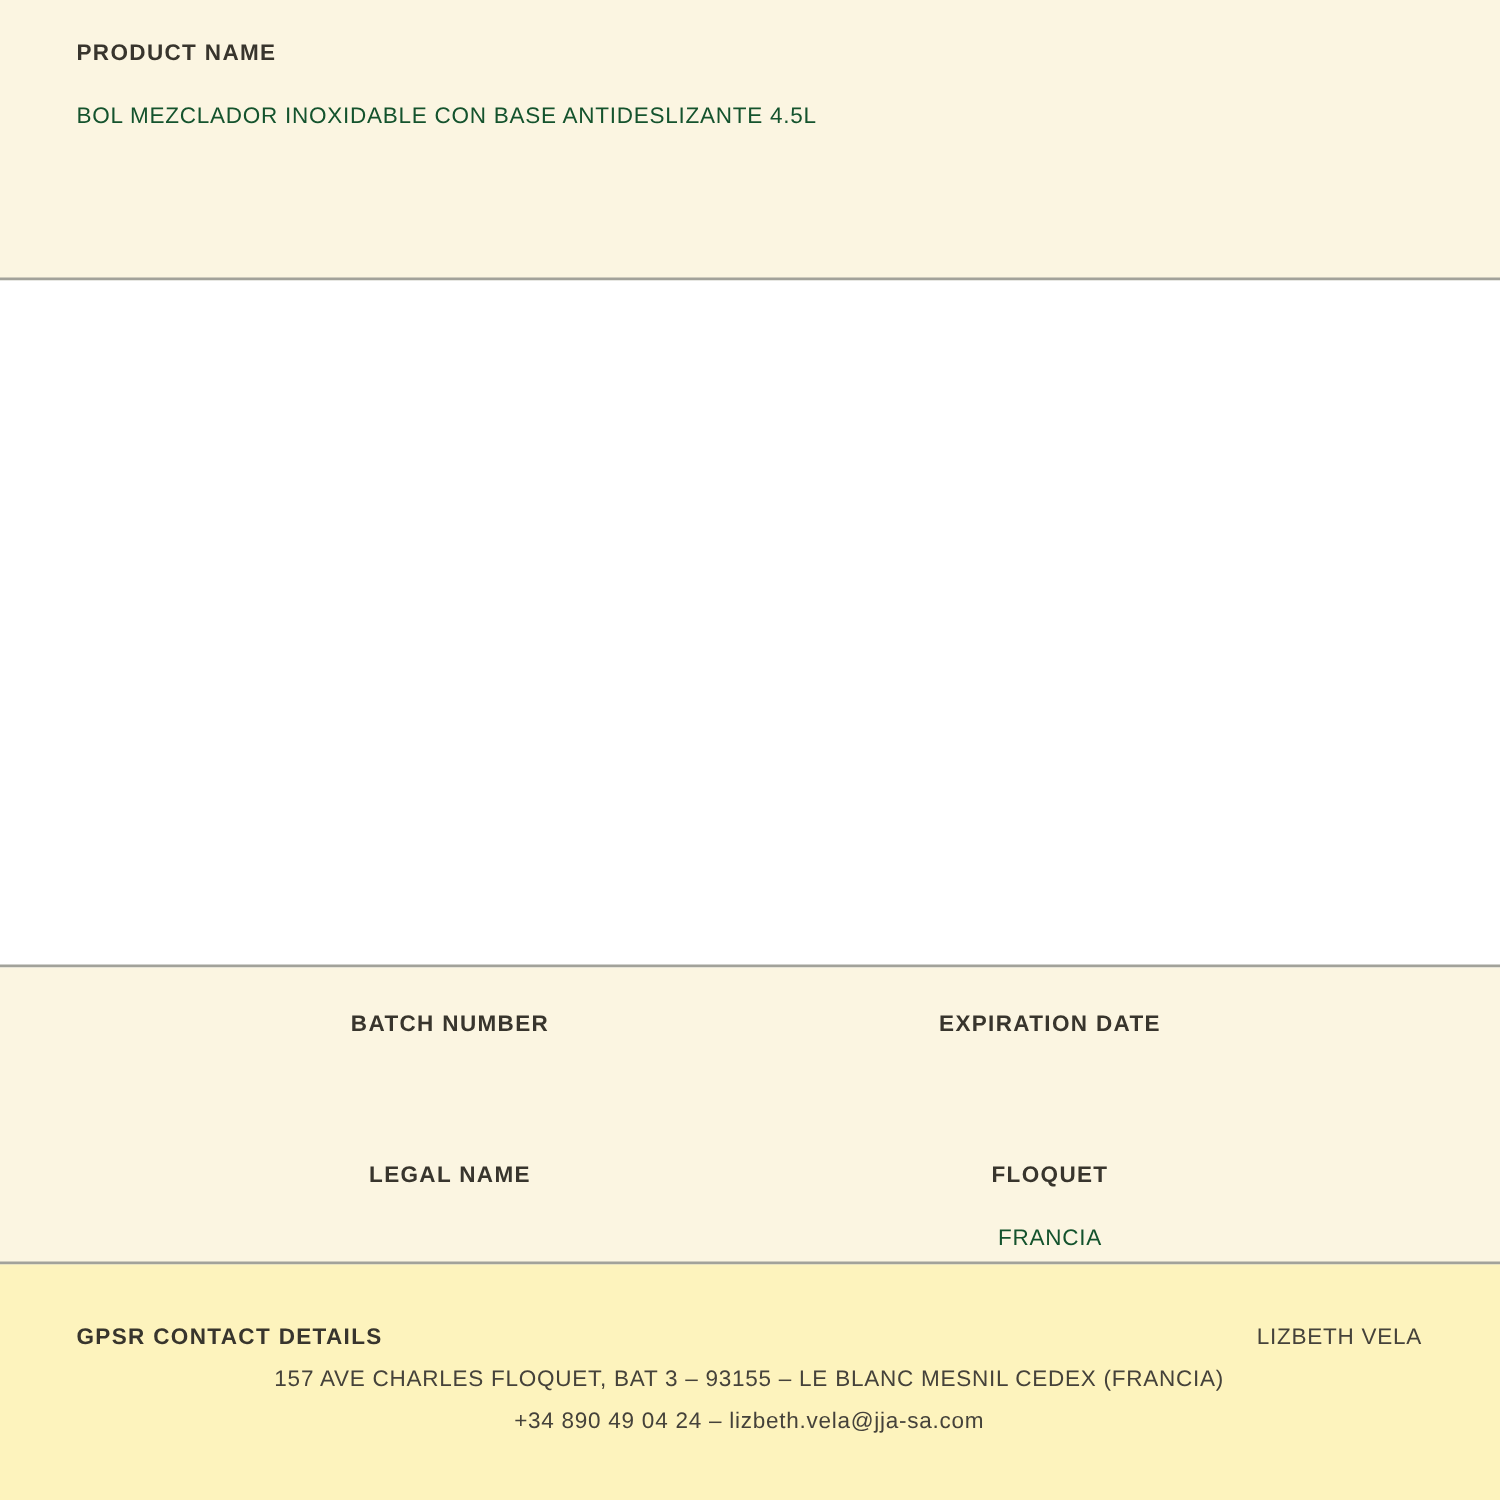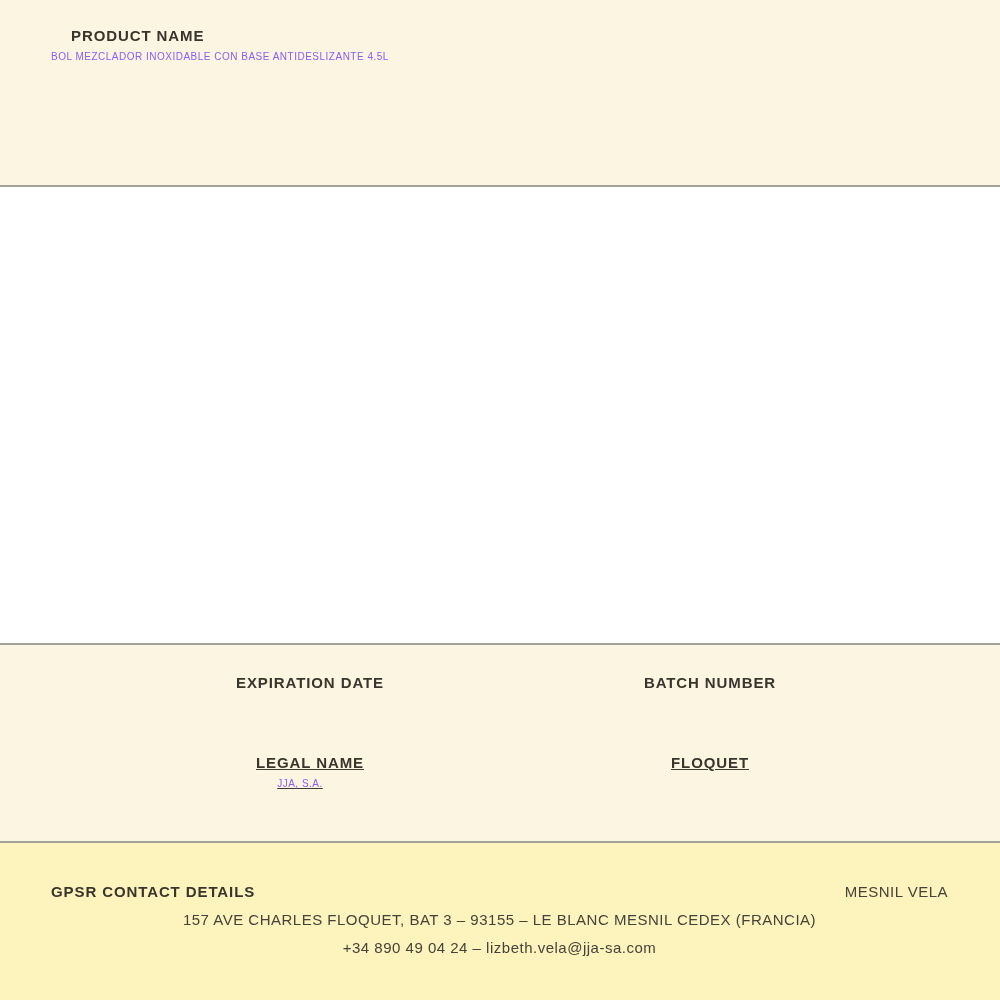--- a/index.html
+++ b/index.html
@@ -19,28 +19,27 @@
     background: #fbf5e1;
     border-bottom: 2px solid #a2a29a;
     padding: 27px 51px 0 51px;
   }
   .field-label {
     font-size: 15px;
     font-weight: bold;
     letter-spacing: 0.9px;
     color: #38352d;
     line-height: 17px;
-    margin-left: 20px;
   }
   .field-value {
-    font-size: 10px;
+    font-size: 15px;
     letter-spacing: 0.5px;
-    color: #8b5cf6;
+    color: #14532d;
     line-height: 19px;
-    margin-top: 3px;
+    margin-top: 24px;
   }
   .product-block + .product-block { margin-top: 41px; }
 
   
   .sec-empty {
     height: 458px;
     background: #ffffff;
     border-bottom: 2px solid #a2a29a;
   }
 
@@ -52,21 +51,21 @@
     padding-top: 29px;
   }
   .details-grid {
     width: 800px;
     margin: 0 auto;
   }
   .details-row {
     display: grid;
     grid-template-columns: 400px 400px;
   }
-  .details-row + .details-row { margin-top: 41px; text-decoration: underline; }
+  .details-row + .details-row { margin-top: 41px; }
   .detail-field { text-align: center; }
   .detail-field .field-value { min-height: 19px; }
 
   
   .sec-contact {
     height: 157px;
     background: #fdf3bd;
     padding: 35px 52px 0 51px;
   }
   .contact-line {
@@ -100,42 +99,42 @@
       <div class="field-value">BOL MEZCLADOR INOXIDABLE CON BASE ANTIDESLIZANTE 4.5L</div>
     </div>
   </section>
 
   <section class="sec-empty"></section>
 
   <section class="sec-details">
     <div class="details-grid">
       <div class="details-row">
         <div class="detail-field">
-          <div class="field-label">EXPIRATION DATE</div>
+          <div class="field-label">BATCH NUMBER</div>
           <div class="field-value"></div>
         </div>
         <div class="detail-field">
-          <div class="field-label">BATCH NUMBER</div>
+          <div class="field-label">EXPIRATION DATE</div>
           <div class="field-value"></div>
         </div>
       </div>
       <div class="details-row">
         <div class="detail-field">
           <div class="field-label">LEGAL NAME</div>
-          <div class="field-value">JJA, S.A.</div>
         </div>
         <div class="detail-field">
           <div class="field-label">FLOQUET</div>
+          <div class="field-value">FRANCIA</div>
         </div>
       </div>
     </div>
   </section>
 
   <section class="sec-contact">
     <div class="contact-line contact-top">
       <span class="contact-title">GPSR CONTACT DETAILS</span>
-      <span>MESNIL VELA</span>
+      <span>LIZBETH VELA</span>
     </div>
     <div class="contact-line contact-right">157 AVE CHARLES FLOQUET, BAT 3 – 93155 – LE BLANC MESNIL CEDEX (FRANCIA)</div>
     <div class="contact-line contact-right">+34 890 49 04 24 – lizbeth.vela@jja-sa.com</div>
   </section>
 
 </div>
 
 </body></html>

